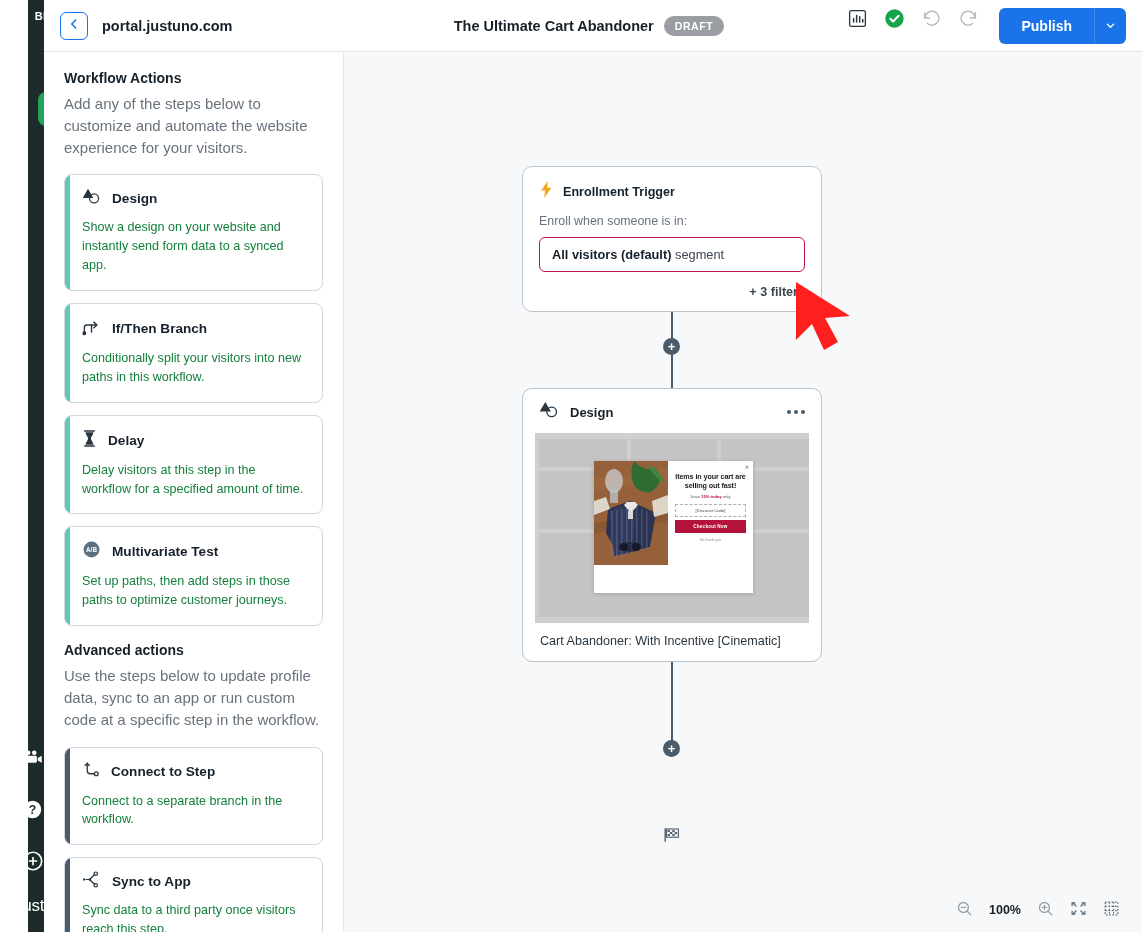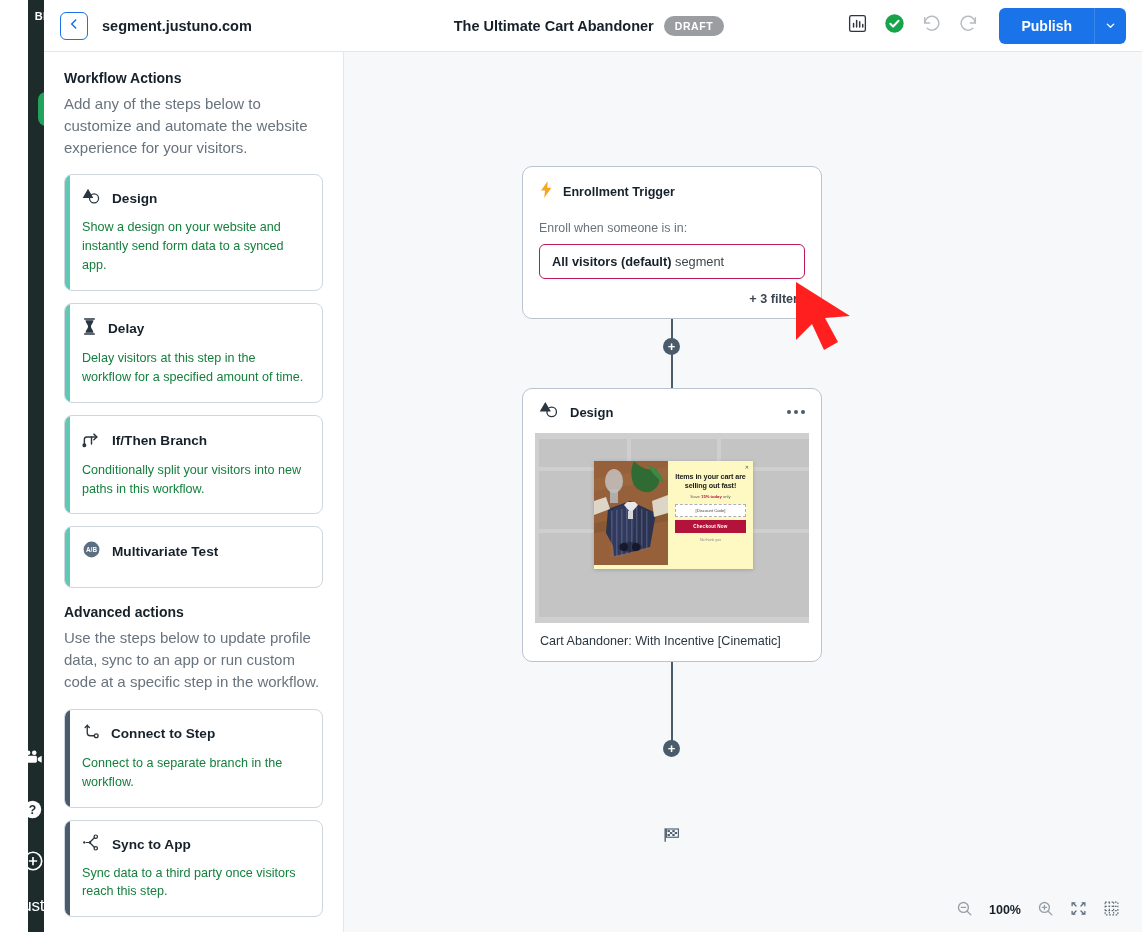--- a/index.html
+++ b/index.html
@@ -52,21 +52,21 @@
   .topbar-center {
     position: absolute; left: 0; right: 8px; display: flex; align-items: center;
     justify-content: center; gap: 10px; pointer-events: none;
   }
   .wf-title { font-size: 14.5px; font-weight: bold; color: #16212b; }
   .draft-badge {
     background: #9a9ea3; color: #ffffff; font-size: 10.5px; font-weight: bold;
     letter-spacing: .6px; border-radius: 10px; padding: 4px 11px 4px 11px;
   }
   .topbar-right {
-    margin-left: auto; display: flex; align-items: center; gap: 16px; z-index: 3;
+    margin-left: auto; display: flex; align-items: flex-start; gap: 16px; z-index: 3;
   }
   .icon-btn { cursor: pointer; display: flex; align-items: center; justify-content: center; }
   .publish-group { display: flex; align-items: stretch; margin-left: 4px; }
   .publish-btn {
     background: #1a73e8; color: #ffffff; font-size: 14px; font-weight: bold;
     border: none; border-radius: 6px 0 0 6px; padding: 0 22px; height: 36px;
     cursor: pointer; font-family: "Liberation Sans", sans-serif;
   }
   .publish-caret {
     background: #1a73e8; width: 32px; height: 36px; border-radius: 0 6px 6px 0;
@@ -100,21 +100,21 @@
   
   .canvas {
     position: absolute; left: 344px; top: 52px; width: 798px; height: 880px;
     background: #f7f8f9; overflow: hidden;
   }
   .node {
     position: absolute; background: #ffffff; border: 1px solid #b9c4cf;
     border-radius: 10px;
   }
   .trigger-node { left: 178px; top: 114px; width: 300px; padding: 14px 16px 0 16px; }
-  .trig-head { display: flex; align-items: center; gap: 9px; margin-bottom: 19px; text-align: center; }
+  .trig-head { display: flex; align-items: center; gap: 9px; margin-bottom: 12px; text-align: center; }
   .trig-title { font-size: 12.6px; font-weight: bold; color: #16212b; }
   .trig-sub { font-size: 12.4px; color: #69737d; margin-bottom: 9px; }
   .seg-box {
     border: 1px solid #be185d; border-radius: 6px; padding: 9px 12px;
     font-size: 12.8px; color: #3b4650; cursor: pointer;
   }
   .seg-box b { color: #16212b; }
   .filters-link {
     text-align: right; font-size: 12.6px; font-weight: bold; color: #3b4650;
     padding: 13px 0 12px 0; cursor: pointer;
@@ -122,22 +122,22 @@
   .design-node { left: 178px; top: 336px; width: 300px; padding: 12px 12px 0 12px; }
   .dn-head { display: flex; align-items: center; margin-bottom: 10px; padding: 0 4px; }
   .dn-title { font-size: 13px; font-weight: bold; color: #16212b; margin-left: 11px; }
   .dn-dots { margin-left: auto; cursor: pointer; display: flex; gap: 3px; }
   .dn-dots i { width: 4px; height: 4px; border-radius: 50%; background: #4a5b6b; display: block; }
   .preview {
     height: 190px; background: #cfcfcf; position: relative; overflow: hidden;
   }
   .ph { position: absolute; background: #c4c4c4; }
   .pop {
-    position: absolute; left: 59px; top: 28px; width: 159px; height: 108px;
-    background: #fef9c3; display: flex; box-shadow: 0 1px 4px rgba(0,0,0,.18);
+    position: absolute; left: 59px; top: 28px; width: 159px; height: 132px;
+    background: #ffffff; display: flex; box-shadow: 0 1px 4px rgba(0,0,0,.18);
   }
   .pop-img { width: 74px; height: 104px; position: relative; overflow: hidden; background: #8a5a34; }
   .pop-body { flex: 1; padding: 11px 7px 6px 7px; text-align: center; position: relative; }
   .pop-x { position: absolute; right: 4px; top: 3px; font-size: 5px; color: #555; cursor: pointer; }
   .pop-h { font-size: 7.2px; font-weight: bold; color: #1b1b1b; line-height: 1.28; letter-spacing: -.1px;}
   .pop-sub { font-size: 4.2px; color: #5a5a5a; margin-top: 4px; }
   .pop-sub b { color: #b3123a; }
   .pop-code {
     margin-top: 5px; border: 1px dashed #b0b0b0; font-size: 4.2px; color: #444;
     padding: 3px 0; background: #fff;
@@ -271,21 +271,21 @@
   </div>
 
   <div class="topbar">
     <div class="back-btn">
       <span>
         <svg width="14" height="14" viewBox="0 0 24 24" fill="none" stroke="#1a73e8" stroke-width="2.6" stroke-linecap="round" stroke-linejoin="round">
             <path d="M15 5 8 12l7 7"></path>
           </svg>
       </span>
     </div>
-    <div class="portal-url">segment.justuno.com</div>
+    <div class="portal-url">portal.justuno.com</div>
 
     <div class="topbar-center">
       <div class="wf-title">The Ultimate Cart Abandoner</div>
       <div class="draft-badge">DRAFT</div>
     </div>
 
     <div class="topbar-right">
       <div class="icon-btn">
         <span>
           <svg width="21" height="21" viewBox="0 0 24 24" fill="none" stroke="#2a3640" stroke-width="1.5">
@@ -344,56 +344,57 @@
             </svg>
         </span>
         <span class="act-title">Design</span>
       </div>
       <div class="act-desc">Show a design on your website and instantly send form data to a synced app.</div>
     </div>
 
     <div class="act-card">
       <div class="act-head">
         <span>
-          <svg width="15" height="19" viewBox="0 0 18 24" fill="#2a3640">
-              <rect x="2" y="1.5" width="14" height="2" rx="1"></rect>
-              <rect x="2" y="20.5" width="14" height="2" rx="1"></rect>
-              <path d="M4 4h10c0 3.5-3.2 5.3-3.2 8S14 16.5 14 20H4c0-3.5 3.2-5.3 3.2-8S4 7.5 4 4z"></path>
-            </svg>
-        </span>
-        <span class="act-title">Delay</span>
-      </div>
-      <div class="act-desc">Delay visitors at this step in the workflow for a specified amount of time.</div>
-    </div>
-
-    <div class="act-card">
-      <div class="act-head">
-        <span>
           <svg width="19" height="19" viewBox="0 0 24 24" fill="none" stroke="#2a3640" stroke-width="1.8" stroke-linecap="round">
               <path d="M3 19v-6a3 3 0 0 1 3-3h12"></path>
               <path d="M15 6.5 18.8 10 15 13.5"></path>
               <path d="M12 10v9"></path>
               <circle cx="3" cy="20.5" r="1.6" fill="#2a3640"></circle>
             </svg>
         </span>
         <span class="act-title">If/Then Branch</span>
       </div>
       <div class="act-desc">Conditionally split your visitors into new paths in this workflow.</div>
     </div>
 
     <div class="act-card">
       <div class="act-head">
         <span>
+          <svg width="15" height="19" viewBox="0 0 18 24" fill="#2a3640">
+              <rect x="2" y="1.5" width="14" height="2" rx="1"></rect>
+              <rect x="2" y="20.5" width="14" height="2" rx="1"></rect>
+              <path d="M4 4h10c0 3.5-3.2 5.3-3.2 8S14 16.5 14 20H4c0-3.5 3.2-5.3 3.2-8S4 7.5 4 4z"></path>
+            </svg>
+        </span>
+        <span class="act-title">Delay</span>
+      </div>
+      <div class="act-desc">Delay visitors at this step in the workflow for a specified amount of time.</div>
+    </div>
+
+    <div class="act-card">
+      <div class="act-head">
+        <span>
           <svg width="19" height="19" viewBox="0 0 24 24">
               <circle cx="12" cy="12" r="10" fill="#5c6f82"></circle>
               <text x="12" y="15.3" font-size="8" font-weight="bold" text-anchor="middle" fill="#fff" font-family="Liberation Sans, sans-serif">A/B</text>
             </svg>
         </span>
         <span class="act-title">Multivariate Test</span>
       </div>
+      <div class="act-desc">Set up paths, then add steps in those paths to optimize customer journeys.</div>
     </div>
 
     <div class="panel-h sec-gap">Advanced actions</div>
     <div class="panel-sub">Use the steps below to update profile data, sync to an app or run custom code at a specific step in the workflow.</div>
 
     <div class="act-card advanced">
       <div class="act-head">
         <span>
           <svg width="18" height="18" viewBox="0 0 24 24" fill="none" stroke="#2a3640" stroke-width="1.8" stroke-linecap="round">
               <path d="M7 3v10a4 4 0 0 0 4 4h5"></path>

